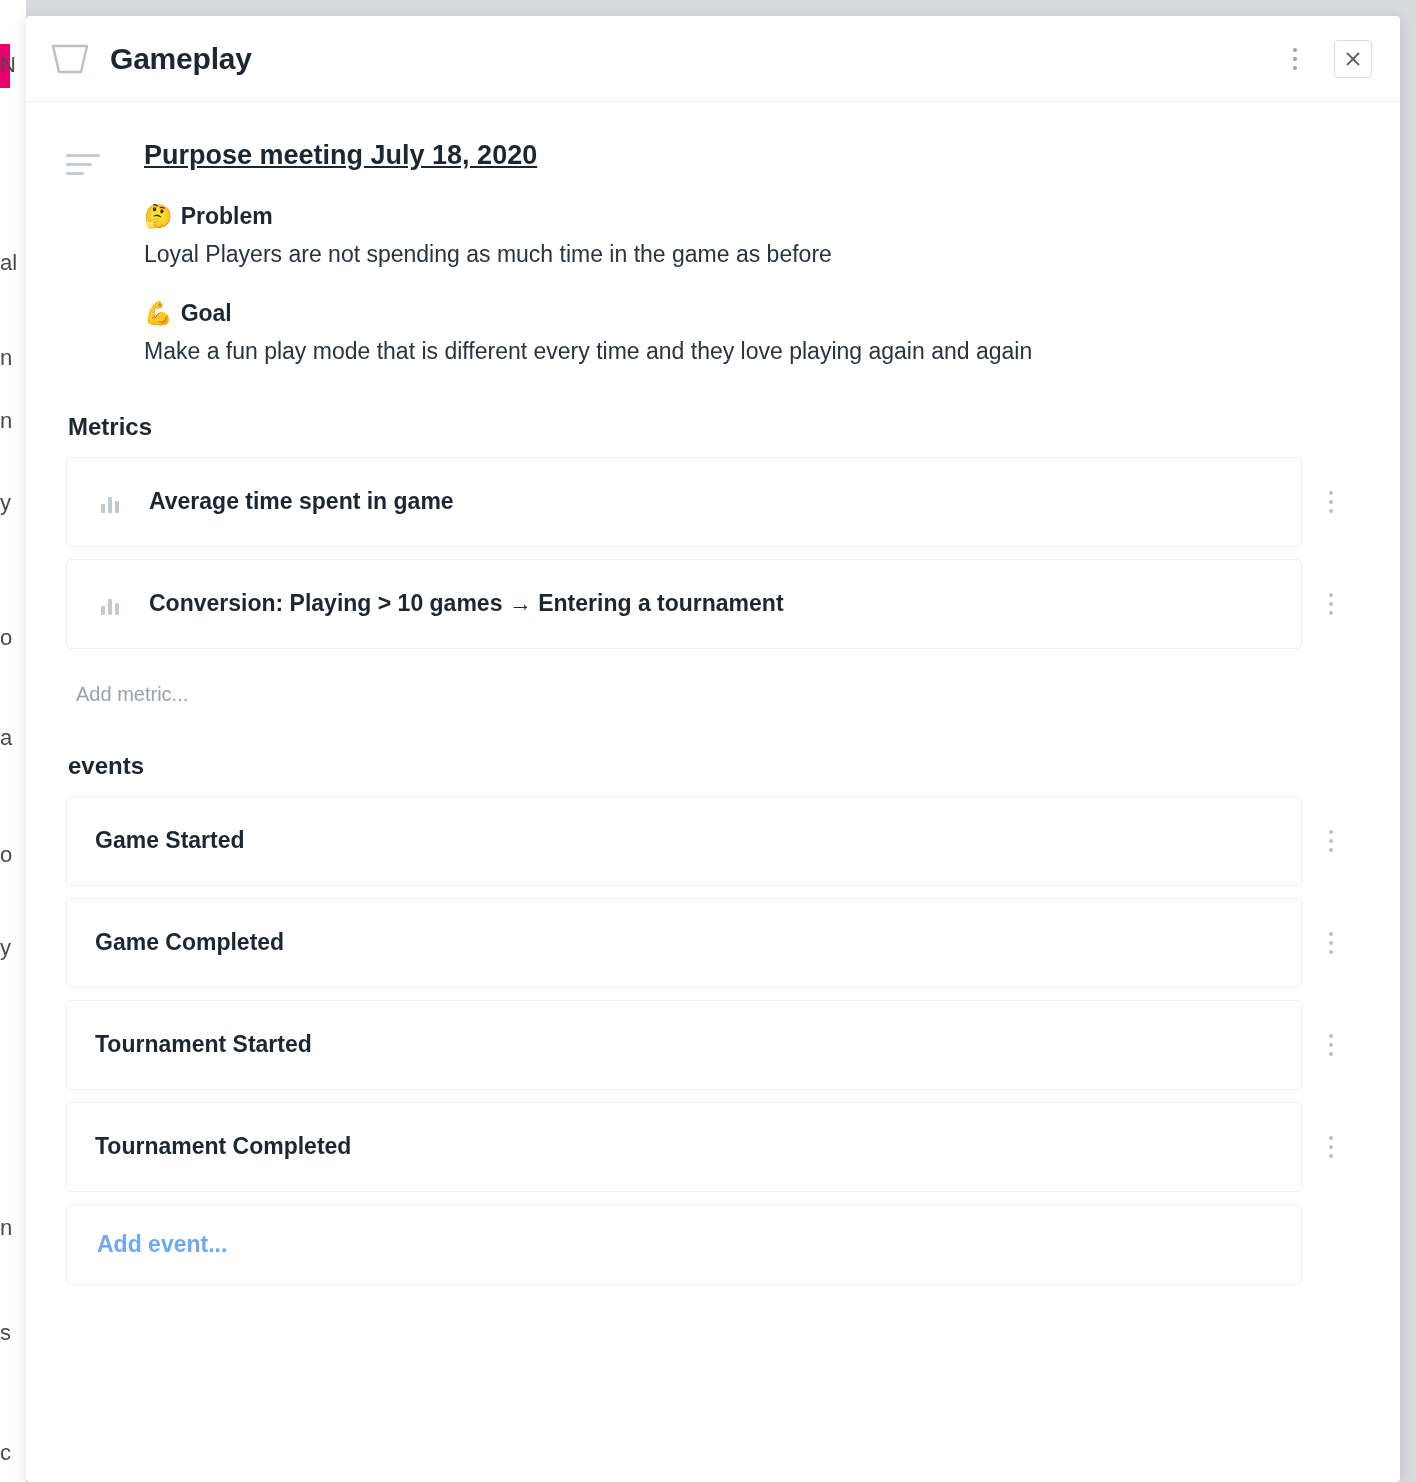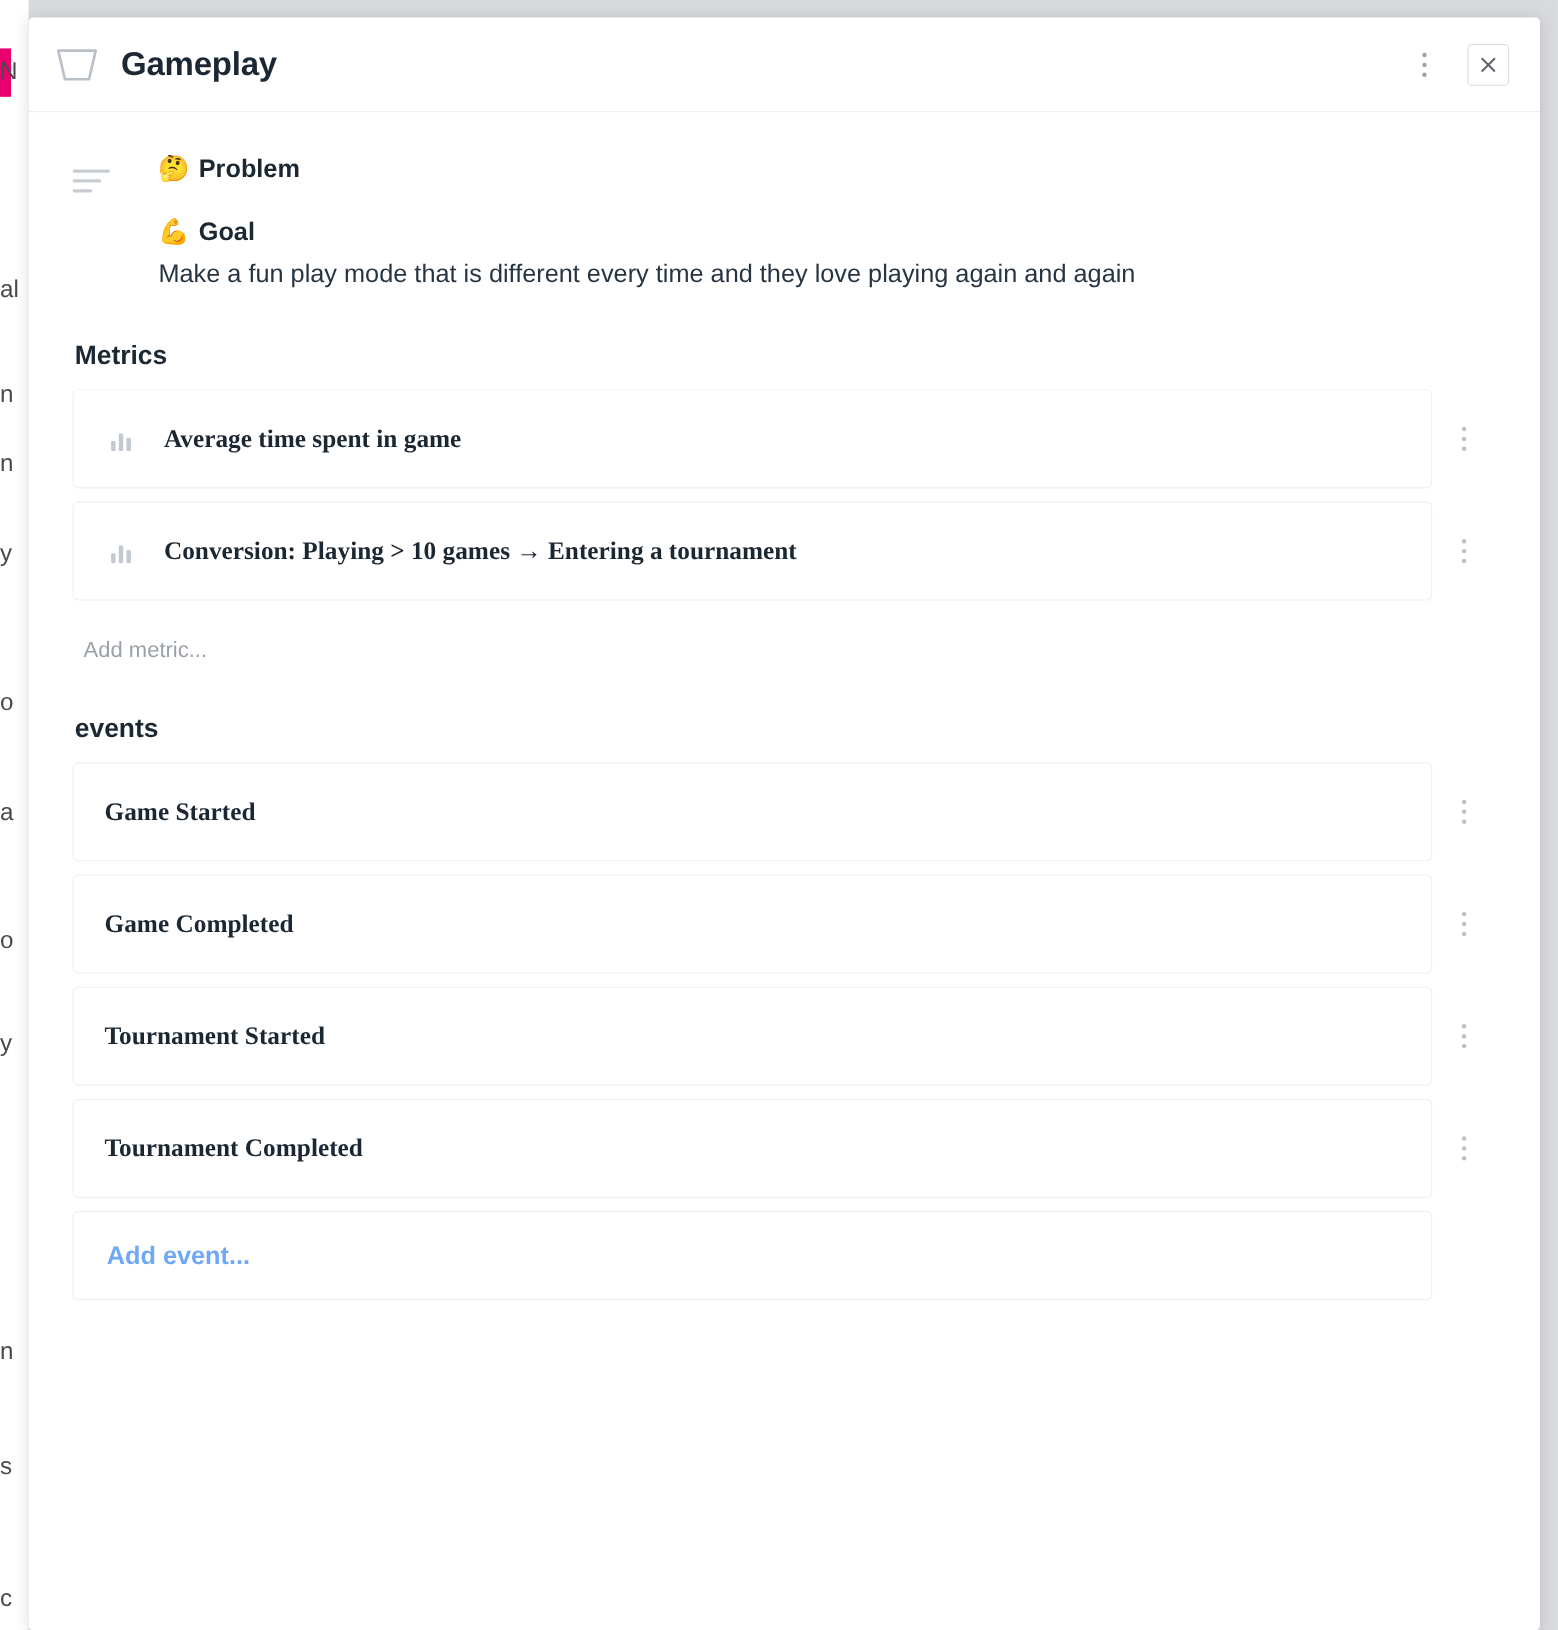--- a/index.html
+++ b/index.html
@@ -184,21 +184,20 @@
   .card {
     flex: 1 1 auto;
     border: 1px solid #edeff1;
     border-radius: 5px;
     background: #fff;
     height: 90px;
     display: flex;
     align-items: center;
     padding: 0 28px;
     box-sizing: border-box;
-    font-family: Liberation Serif, serif;
   }
   .card.metric { padding-left: 34px; }
   .chart-icon {
     width: 22px;
     height: 22px;
     margin-right: 26px;
     flex: none;
     display: flex;
     align-items: flex-end;
     gap: 3px;
@@ -305,26 +304,28 @@
 
     <div class="modal-body">
 
       <div class="note-row">
         <div class="note-icon">
           <div class="l l1"></div>
           <div class="l l2"></div>
           <div class="l l3"></div>
         </div>
         <div class="note-content">
+          <div class="note-title">Purpose meeting July 18, 2020</div>
 
 
           <div class="note-section">
             <div class="note-head">
               <span class="emoji">🤔</span><span>Problem</span>
             </div>
+            <div class="note-text">Loyal Players are not spending as much time in the game as before</div>
           </div>
 
           <div class="note-section">
             <div class="note-head">
               <span class="emoji">💪</span><span>Goal</span>
             </div>
             <div class="note-text">Make a fun play mode that is different every time and they love playing again and again</div>
           </div>
         </div>
       </div>

